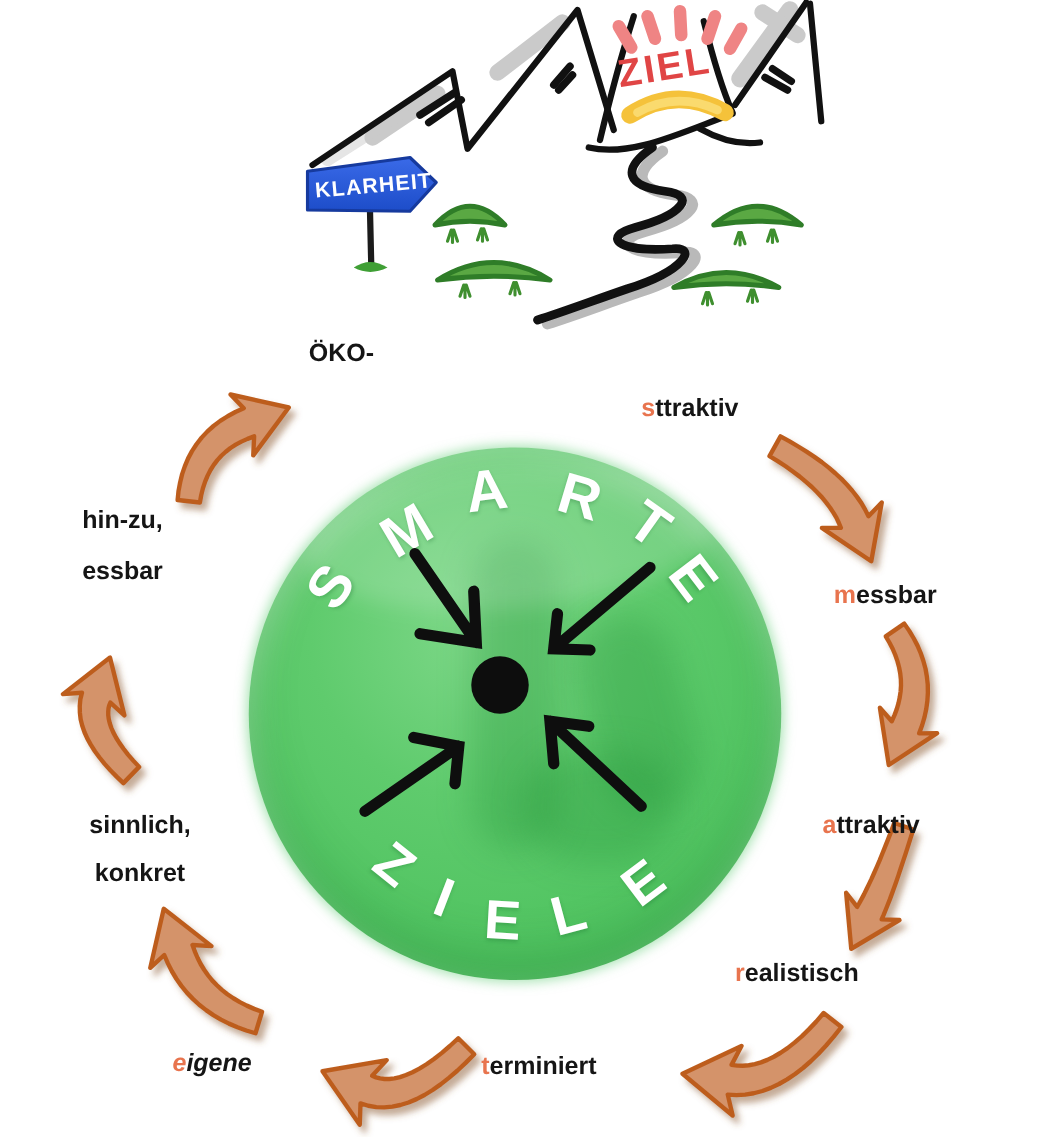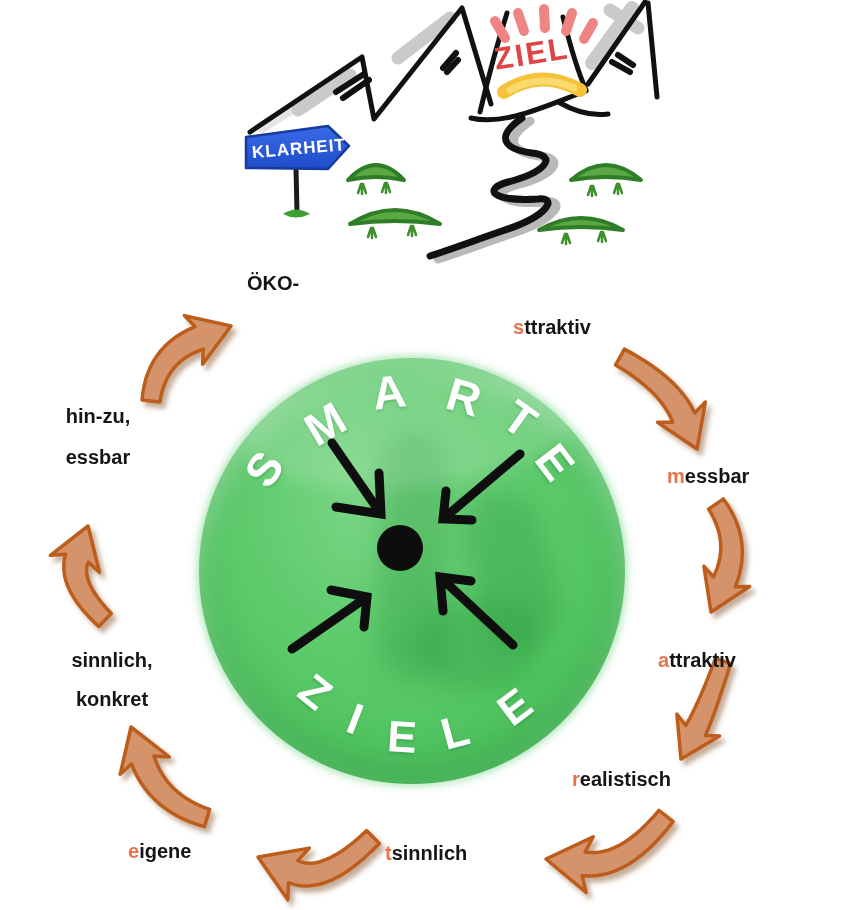--- a/index.html
+++ b/index.html
@@ -35,23 +35,23 @@
   
   .lbl{position:absolute;font-weight:bold;font-size:20px;line-height:1;color:#151515;white-space:nowrap;}
   .lbl .accent{color:var(--accent);}
   .lbl-multi{white-space:normal;text-align:center;}
   .lbl-multi .line{line-height:40px;}
   #lbl-oeko{left:247px;top:260px;text-align:left;}
   #lbl-oeko .line{line-height:47px;}
   #lbl-spezifisch{left:513px;top:317px;}
   #lbl-messbar{left:667px;top:466px;}
   #lbl-attraktiv{left:658px;top:621px;margin-top:29px;}
-  #lbl-realistisch{left:572px;top:769px;}
+  #lbl-realistisch{left:588px;top:769px;}
   #lbl-terminiert{left:385px;top:843px;}
-  #lbl-eigene{left:128px;top:841px;}
+  #lbl-eigene{left:138px;top:841px;font-style:italic;}
   #lbl-sinnlich{left:37px;top:641px;width:150px;}
   #lbl-sinnlich .line{line-height:39px;}
   #lbl-hinzu{left:22px;top:396px;width:152px;}
   #lbl-hinzu .line{line-height:41px;}
 </style>
 </head>
 <body>
 
 <div class="canvas">
 
@@ -186,21 +186,21 @@
   </div>
 
   <div class="lbl" id="lbl-spezifisch"><span class="accent">s</span><span>ttraktiv</span></div>
 
   <div class="lbl" id="lbl-messbar"><span class="accent">m</span><span>essbar</span></div>
 
   <div class="lbl" id="lbl-attraktiv"><span class="accent">a</span><span>ttraktiv</span></div>
 
   <div class="lbl" id="lbl-realistisch"><span class="accent">r</span><span>ealistisch</span></div>
 
-  <div class="lbl" id="lbl-terminiert"><span class="accent">t</span><span>sinnlich</span></div>
+  <div class="lbl" id="lbl-terminiert"><span class="accent">t</span><span>erminiert</span></div>
 
   <div class="lbl" id="lbl-eigene"><span class="accent">e</span><span>igene</span></div>
 
   <div class="lbl lbl-multi" id="lbl-sinnlich">
     <div class="line">sinnlich,</div>
     <div class="line">konkret</div>
   </div>
 
   <div class="lbl lbl-multi" id="lbl-hinzu">
     <div class="line">hin-zu,</div>

